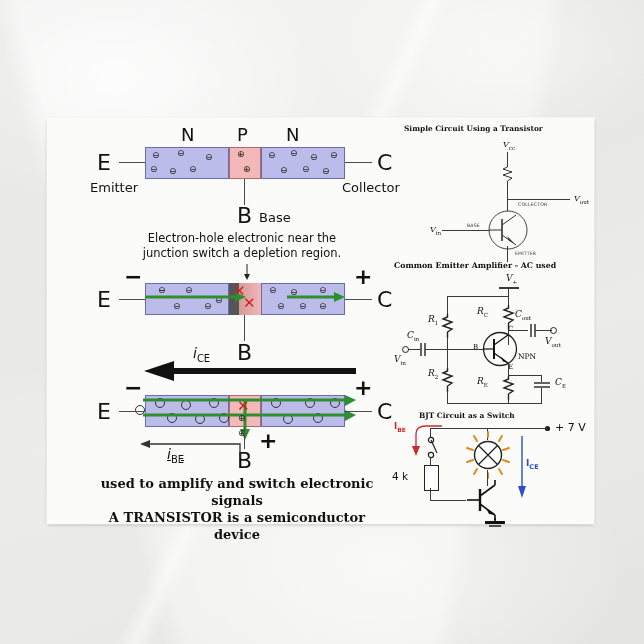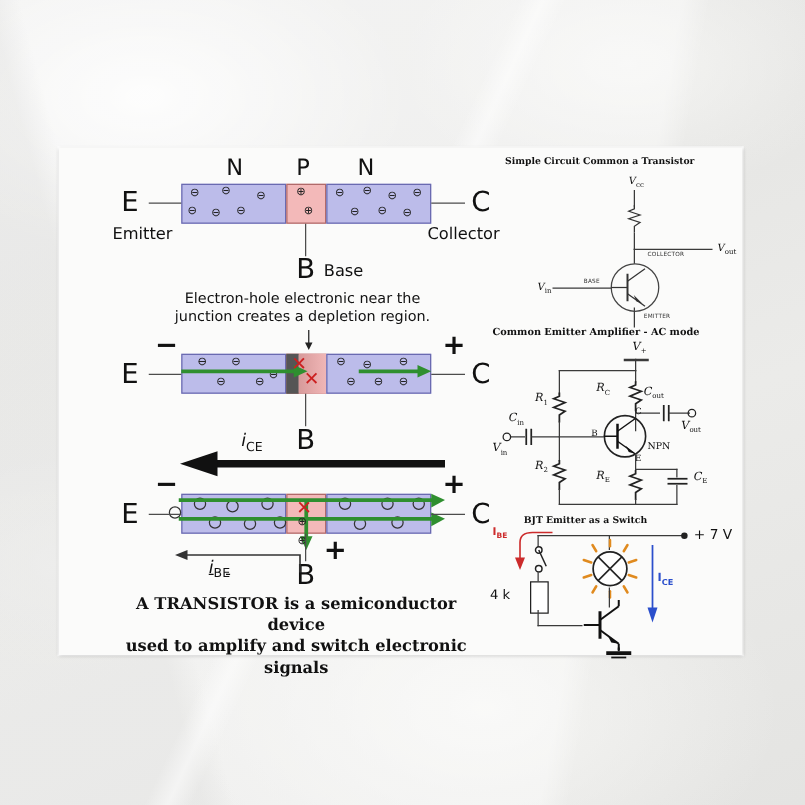--- a/index.html
+++ b/index.html
@@ -102,21 +102,21 @@
     <div class="lbl" style="left:50px;top:32px;font-size:22px;">E</div>
     <div class="lbl" style="left:330px;top:32px;font-size:22px;">C</div>
     <div class="lbl" style="left:43px;top:62px;font-size:13px;">Emitter</div>
     <div class="lbl" style="left:295px;top:62px;font-size:13px;">Collector</div>
     <div class="lbl" style="left:190px;top:85px;font-size:22px;">B</div>
     <div class="lbl" style="left:212px;top:92px;font-size:13px;">Base</div>
   </div>
 
   <div>
     <div class="cap" style="left:60px;top:113px;width:270px;">Electron-hole electronic near the</div>
-    <div class="cap" style="left:60px;top:128px;width:270px;">junction creates a depletion region.</div>
+    <div class="cap" style="left:60px;top:128px;width:270px;">junction switch a depletion region.</div>
 
     <svg style="position:absolute;left:194px;top:146px;" width="12" height="16">
       <line x1="6" y1="0" x2="6" y2="13" stroke="#222" stroke-width="1"></line>
       <polygon points="6,16 3,10 9,10" fill="#222"></polygon>
     </svg>
 
     <div class="sign" style="left:77px;top:152px;">−</div>
     <div class="sign" style="left:307px;top:152px;">+</div>
 
     <div class="bar nreg" style="left:98px;top:165px;width:84px;height:32px;"></div>
@@ -216,26 +216,26 @@
     <svg style="position:absolute;left:93px;top:318px;" width="110" height="26">
       <path d="M8,8 L100,8 L100,22" stroke="#333" stroke-width="1.3" fill="none"></path>
       <polygon points="0,8 10,4 10,12" fill="#333"></polygon>
     </svg>
     <div class="lbl" style="left:120px;top:328px;font-size:14px;font-style:italic;text-decoration:underline;">
       <span>i</span><span style="font-size:10px;font-style:normal;vertical-align:sub;">BE</span>
     </div>
   </div>
 
   <div class="serif" style="position:absolute;left:40px;top:357px;width:300px;text-align:center;font-weight:bold;font-size:13px;line-height:17px;color:#111;">
+    <div>used to amplify and switch electronic signals</div>
     <div>A TRANSISTOR is a semiconductor device</div>
-    <div>used to amplify and switch electronic signals</div>
-  </div>
-
-  <div>
-    <div class="ctitle" style="left:357px;top:6px;">Simple Circuit Common a Transistor</div>
+  </div>
+
+  <div>
+    <div class="ctitle" style="left:357px;top:6px;">Simple Circuit Using a Transistor</div>
 
     <div class="clab" style="left:456px;top:22px;">
       <i>V</i><span class="sub">cc</span>
     </div>
     <div class="cw" style="left:460px;top:34px;width:1px;height:14px;"></div>
 
     <svg style="position:absolute;left:454px;top:46px;" width="14" height="22">
       <polyline points="6.5,0 6.5,3 2,5 11,8 2,11 11,14 6.5,17 6.5,22" stroke="#333" stroke-width="1" fill="none"></polyline>
     </svg>
     <div class="cw" style="left:460px;top:68px;width:1px;height:14px;"></div>
@@ -257,21 +257,21 @@
     <div class="tiny" style="position:absolute;left:468px;top:133px;">EMITTER</div>
     <div class="tiny" style="position:absolute;left:420px;top:105px;">BASE</div>
     <div class="cw" style="left:395px;top:112px;width:47px;height:1px;"></div>
     <div class="clab" style="left:383px;top:107px;">
       <i>V</i><span class="sub">in</span>
     </div>
     <div class="cw" style="left:460px;top:128px;width:1px;height:16px;"></div>
   </div>
 
   <div>
-    <div class="ctitle" style="left:347px;top:143px;font-size:7.8px;">Common Emitter Amplifier - AC mode</div>
+    <div class="ctitle" style="left:347px;top:143px;font-size:7.8px;">Common Emitter Amplifier - AC used</div>
 
     <div class="clab" style="left:459px;top:155px;font-size:9px;">
       <i>V</i><span class="sub">+</span>
     </div>
     <div class="cw" style="left:452px;top:169px;width:20px;height:1.6px;"></div>
     <div class="cw" style="left:461px;top:169px;width:1px;height:10px;"></div>
     <div class="cw" style="left:400px;top:178px;width:62px;height:1px;"></div>
     <div class="cw" style="left:400px;top:178px;width:1px;height:20px;"></div>
     <div class="cw" style="left:461px;top:178px;width:1px;height:10px;"></div>
 
@@ -361,21 +361,21 @@
       <line x1="1" y1="7" x2="17" y2="7" stroke="#222" stroke-width="1.4"></line>
     </svg>
     <div class="clab" style="left:508px;top:259px;font-size:9px;">
       <i>C</i><span class="sub">E</span>
     </div>
     <div class="cw" style="left:494px;top:270px;width:1px;height:16px;"></div>
     <div class="cw" style="left:400px;top:285px;width:95px;height:1px;"></div>
   </div>
 
   <div>
-    <div class="ctitle" style="left:372px;top:293px;">BJT Emitter as a Switch</div>
+    <div class="ctitle" style="left:372px;top:293px;">BJT Circuit as a Switch</div>
 
     <svg style="position:absolute;left:353px;top:302px;" width="46" height="36">
       <path d="M16,30 L16,14 Q16,6 26,6 L42,6" stroke="#cc2b2b" stroke-width="1.3" fill="none"></path>
       <polygon points="16,36 12,26 20,26" fill="#cc2b2b"></polygon>
     </svg>
     <div style="position:absolute;left:347px;top:303px;font-size:8.5px;color:#cc2b2b;font-weight:bold;">
       <span>I</span><span style="font-size:6px;vertical-align:sub;">BE</span>
     </div>
 
     <div class="cw" style="left:383px;top:310px;width:118px;height:1.4px;"></div>

